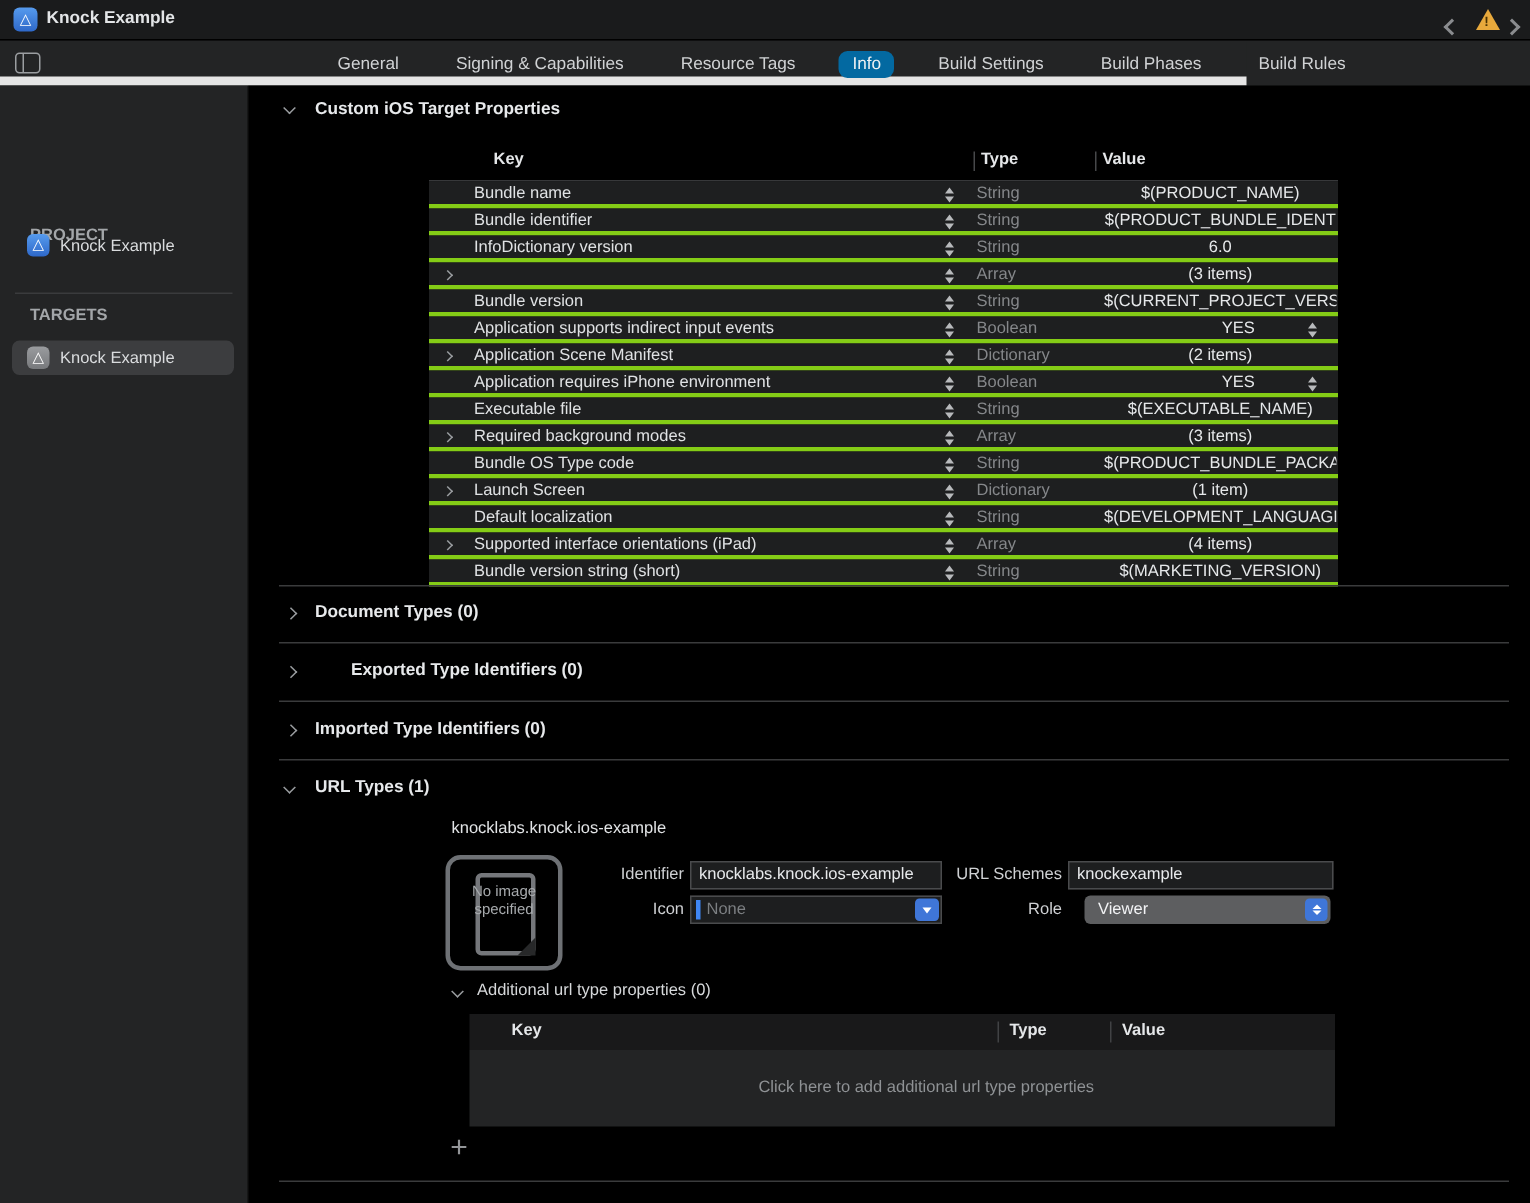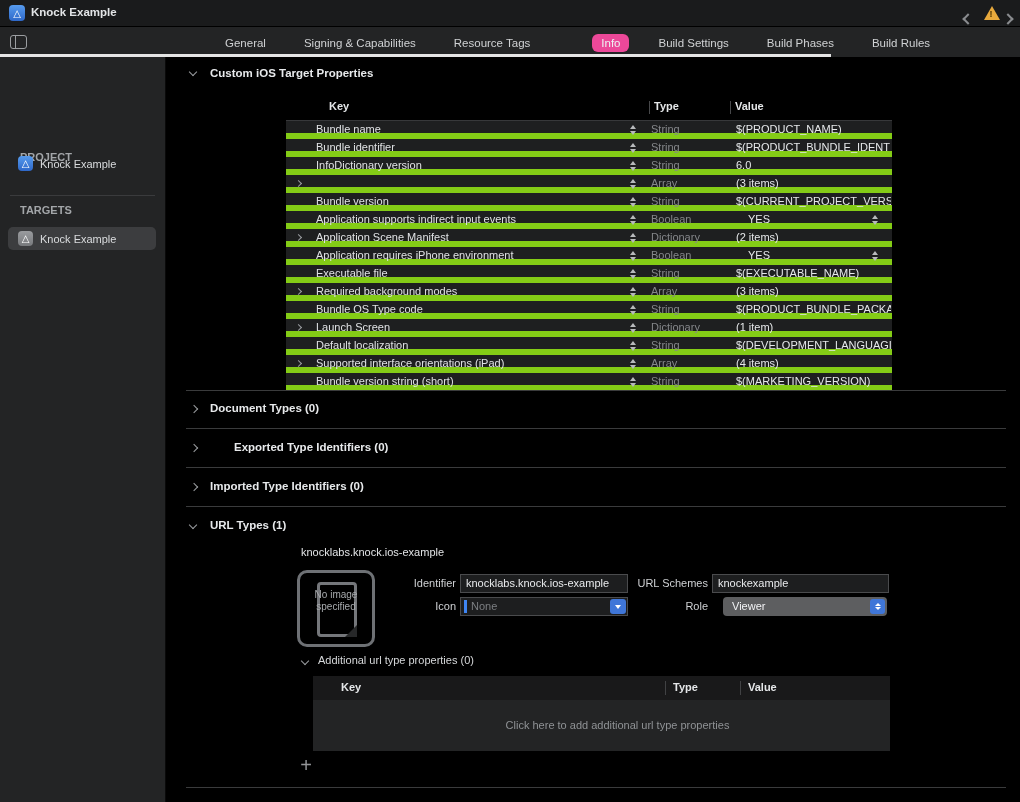--- a/index.html
+++ b/index.html
@@ -19,27 +19,27 @@
   .chev-right { transform:rotate(-45deg); }
   #nav-back { position:absolute; right:48px; top:9px; }
   #nav-fwd  { position:absolute; right:8px;  top:9px; }
   .warn-tri { position:absolute; right:20px; top:6px; width:0; height:0;
               border-left:8px solid transparent; border-right:8px solid transparent;
               border-bottom:14px solid #e8a93c; }
   .warn-tri span { position:absolute; left:-2.5px; top:3px; color:#4a3200; font-size:9px; font-weight:700; }
 
   
   #tabbar { position:absolute; left:0; top:28px; width:831px; height:29px;
-            background:#232425; border-bottom:3px solid #e5e5e5; }
+            background:#232425; border-bottom:6px solid #e5e5e5; }
   .panel-toggle { position:absolute; left:10px; top:7px; width:17px; height:14px;
                   border:1.5px solid #9b9ea1; border-radius:3px; }
   .panel-toggle div { position:absolute; left:4px; top:0; bottom:0; width:0; border-left:1.5px solid #9b9ea1; }
   #tabs { position:absolute; left:216px; top:3px; height:23px; display:flex; gap:20px; align-items:center; }
   .tab { font-size:11.5px; color:#d0d2d4; padding:3px 9px; border-radius:6px; white-space:nowrap; }
-  .tab-selected { background:#ec4899; color:#eef1f3;margin-left:33px; }
+  .tab-selected { background:#0369a1; color:#eef1f3; }
 
   
   #sidebar { position:absolute; left:0; top:57px; width:165px; height:745px; background:#232425; }
   #v-divider { position:absolute; left:165px; top:57px; width:1px; height:745px; background:#0a0a0a; }
   .side-header { position:absolute; left:20px; font-size:11px; font-weight:700; color:#a3a6a9; }
   .side-item-label { font-size:11px; color:#dadcde; }
   #project-row { position:absolute; left:18px; top:99px; display:flex; gap:7px; align-items:center; }
   #project-row .app-icon, #target-row .app-icon { position:static; width:15px; height:15px; }
   #side-divider { position:absolute; left:10px; top:138px; width:145px; height:1px; background:#3a3b3d; }
   #target-sel { position:absolute; left:8px; top:170px; width:148px; height:23px; border-radius:5px; background:#3c3d3f; }
@@ -50,21 +50,21 @@
   .sec-chev { position:absolute; width:6px; height:6px; border-right:1.7px solid #9b9ea1; border-bottom:1.7px solid #9b9ea1; }
   .chev-r { transform:rotate(-45deg); }
   .chev-d { transform:rotate(45deg); }
   .sec-title { position:absolute; font-size:11.5px; font-weight:700; color:#e7e9eb; white-space:nowrap; }
   .hsep { position:absolute; left:20px; width:820px; height:1px; background:#3a3b3c; }
 
   
   .tbl-head-label { position:absolute; top:43px; font-size:11px; font-weight:700; color:#e5e7e9; }
   .tbl-head-sep { position:absolute; top:44px; width:1px; height:13px; background:#47484a; }
   #prop-rows { position:absolute; left:120px; top:63px; width:606px; border-top:1px solid #37383a; }
-  .prop-row { position:relative; height:18px; background:#1e1f20; border-bottom:6px solid #84cc16; }
+  .prop-row { position:relative; height:18px; background:#1e1f20; border-bottom:3px solid #84cc16;text-align:center; }
   .row-chevron { position:absolute; left:10px; top:6px; width:5px; height:5px;
                  border-right:1.5px solid #9b9ea1; border-bottom:1.5px solid #9b9ea1; transform:rotate(-45deg); }
   .row-key   { position:absolute; left:30px;  top:0; line-height:17px; font-size:11px; color:#e0e2e4; white-space:nowrap; }
   .row-type  { position:absolute; left:365px; top:0; line-height:17px; font-size:11px; color:#85878a; }
   .row-value { position:absolute; left:450px; top:0; line-height:17px; font-size:11px; color:#e6e8ea;
                width:155px; overflow:hidden; white-space:nowrap; }
   .row-value-bool { left:462px; }
   .stepper { position:absolute; top:4px; display:flex; flex-direction:column; align-items:center; gap:2px; }
   .stepper-mid { left:344px; }
   .stepper-bool { left:586px; }

